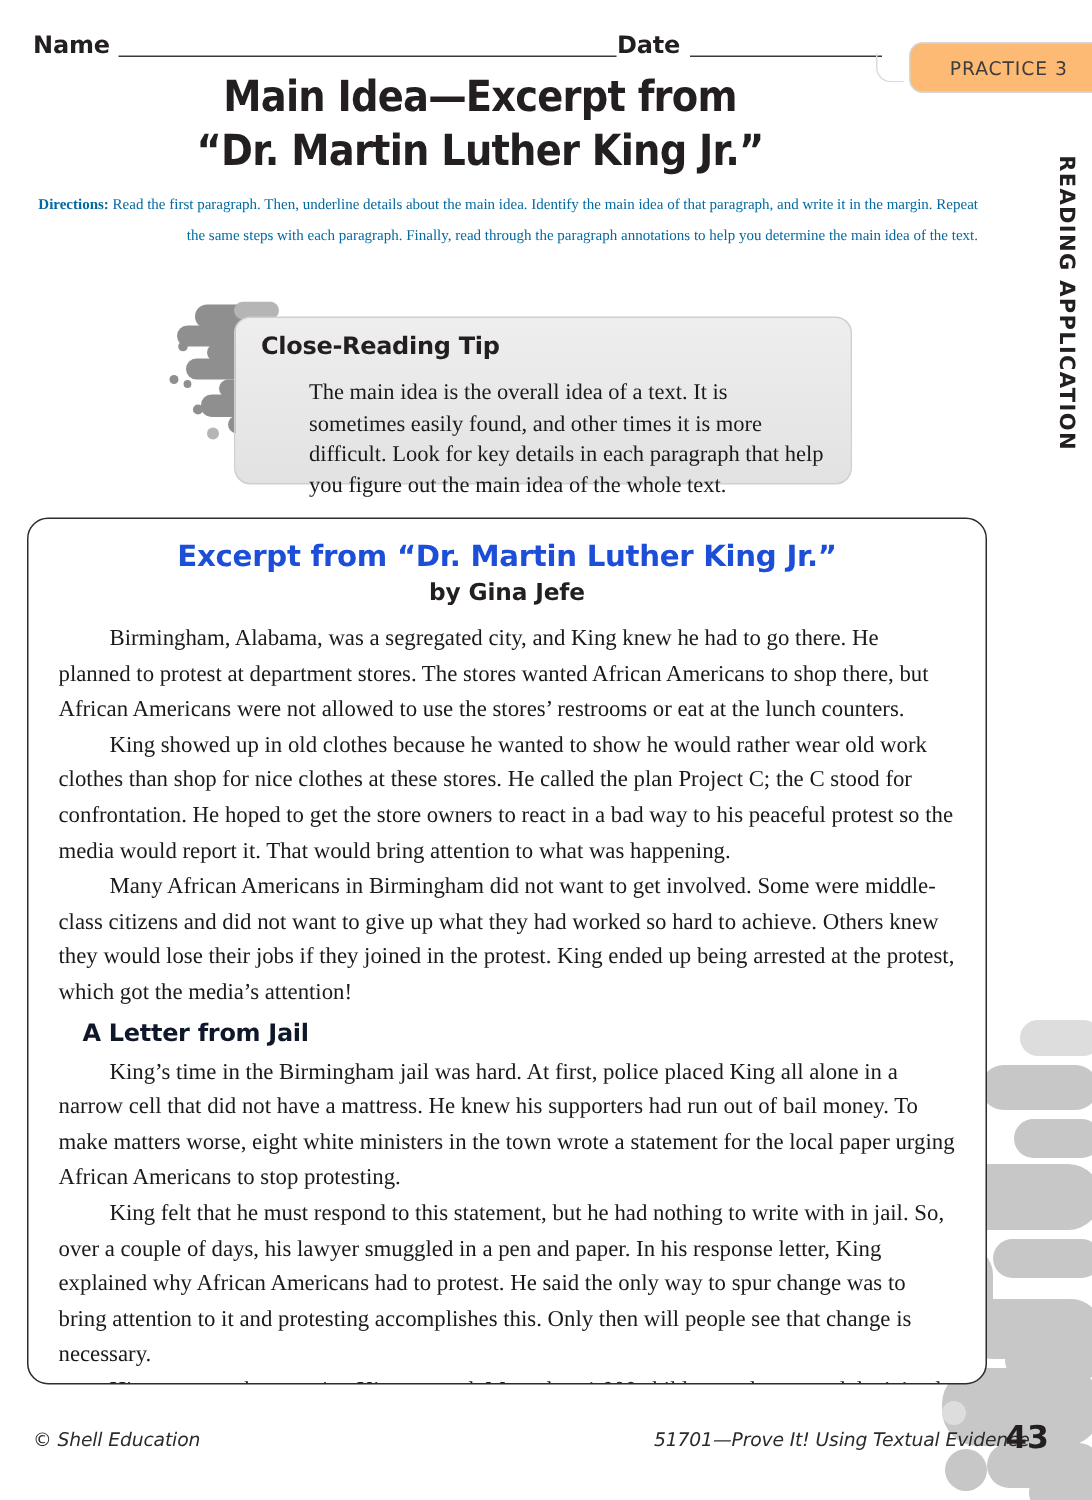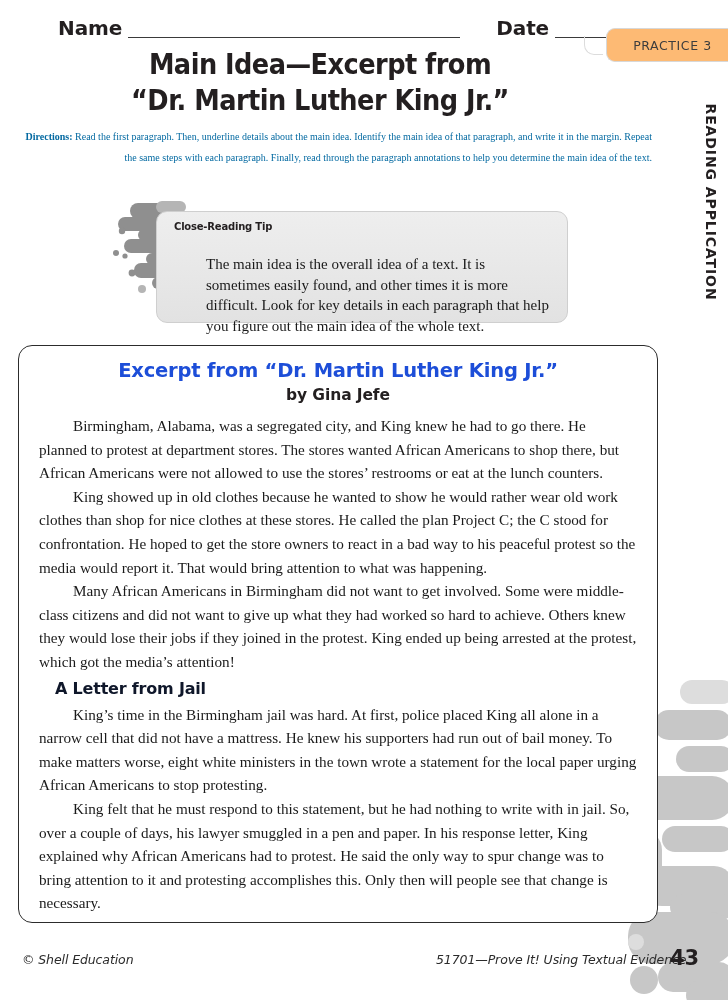--- a/index.html
+++ b/index.html
@@ -49,28 +49,27 @@
     position: absolute;
     left: 22px;
     top: 14px;
     width: 560px;
     height: 26px;
     display: flex;
     align-items: flex-end;
     font-family: "DejaVu Sans", sans-serif;
   }
   .nd-label {
-    font-size: 20px;
+    font-size: 16px;
     font-weight: 600;
     letter-spacing: -0.1px;
     color: #231f20;
     line-height: 1;
     padding-bottom: 2px;
     white-space: nowrap;
-    margin-left: 36px;
   }
   .nd-rule {
     flex: 1;
     border-bottom: 1.6px solid #3a3a3a;
     margin: 0 0 2px 6px;
     height: 1px;
   }
   .nd-rule.name-rule { flex: 0 0 332px; }
   .nd-rule.date-rule { flex: 0 0 128px; }
   .nd-spacer { flex: 1; }
@@ -172,24 +171,24 @@
     height: 112px;
     background: linear-gradient(180deg, #eeeeee 0%, #e7e7e7 60%, #e2e2e2 100%);
     border: 1px solid #cfcfcf;
     border-radius: 11px;
     box-sizing: border-box;
     padding: 9px 16px 10px 17px;
   }
   .tip-title {
     font-family: "DejaVu Sans", sans-serif;
     font-weight: bold;
-    font-size: 10px;
+    font-size: 16px;
     letter-spacing: -0.2px;
     color: #231f20;
-    margin-bottom: 22px;
+    margin-bottom: 12px;
   }
   .tip-body {
     font-size: 15px;
     line-height: 20.6px;
     color: #1a1a1a;
     margin-left: 32px;
   }
 
   
   .passage {

